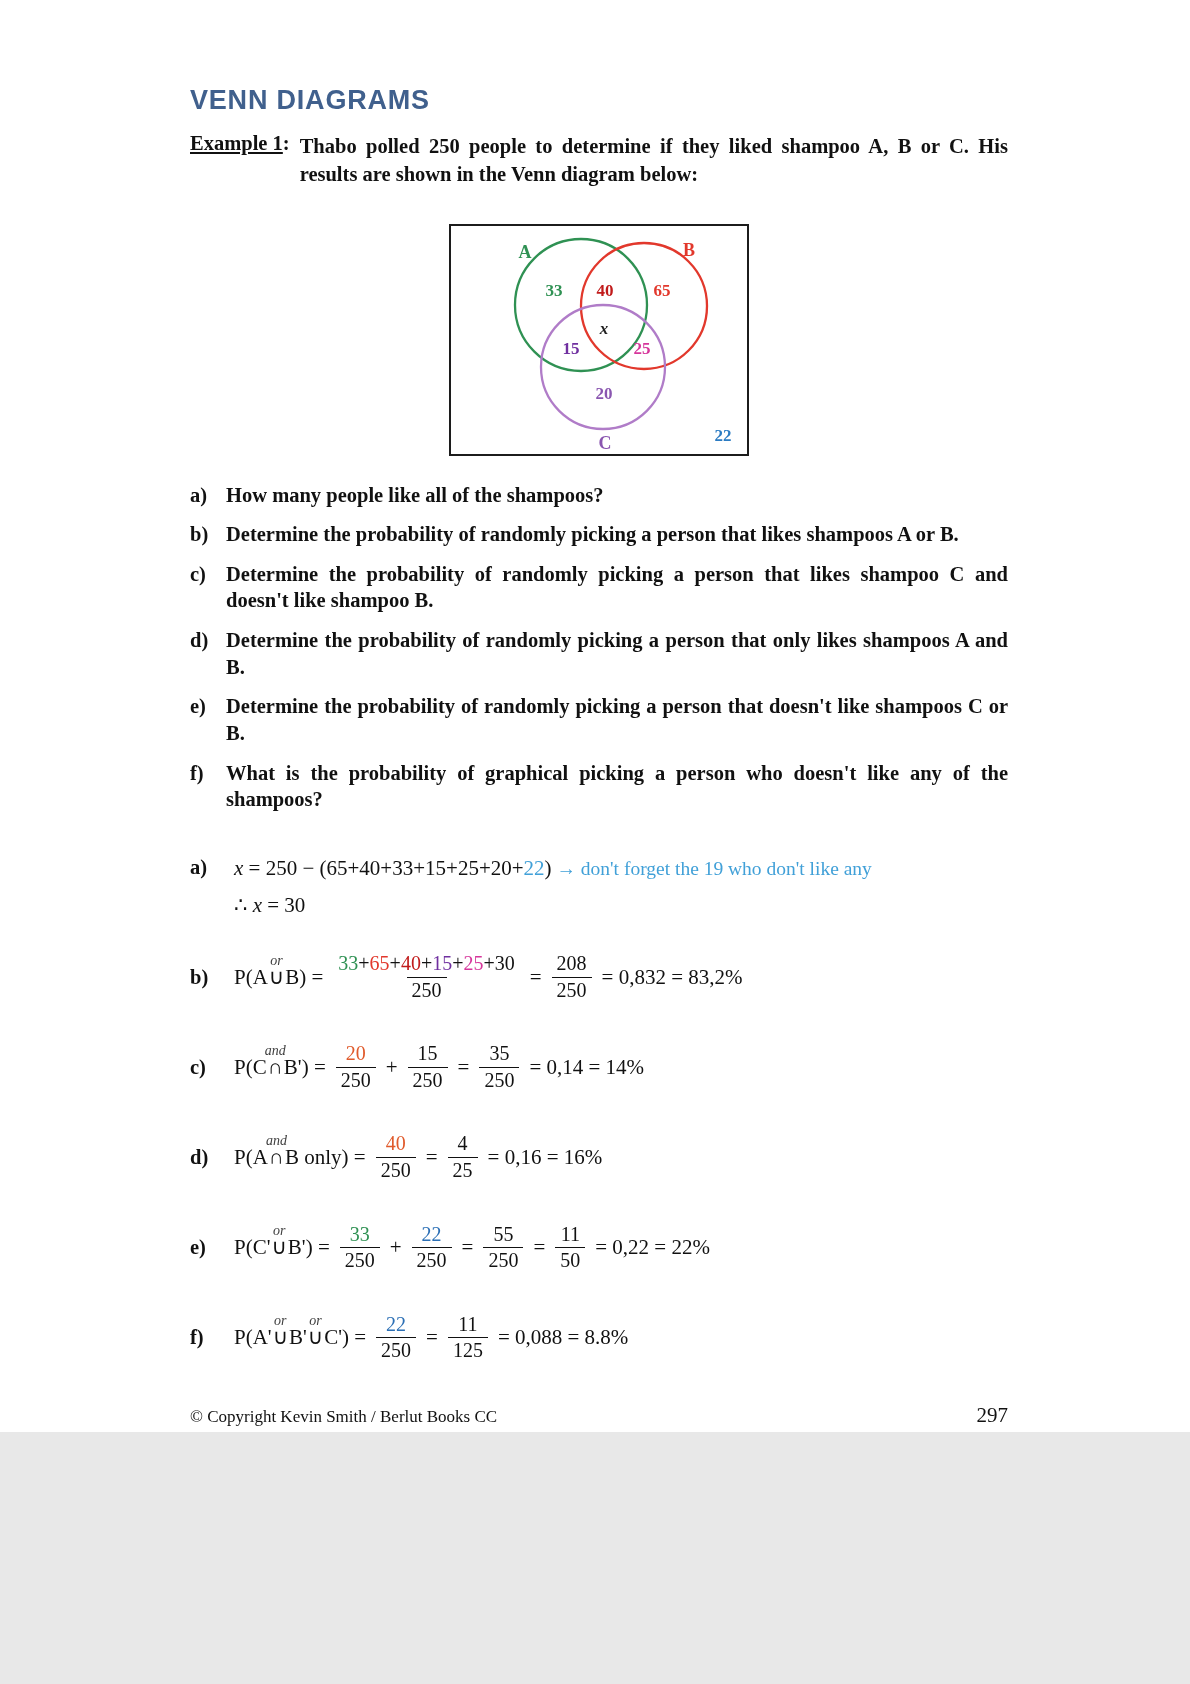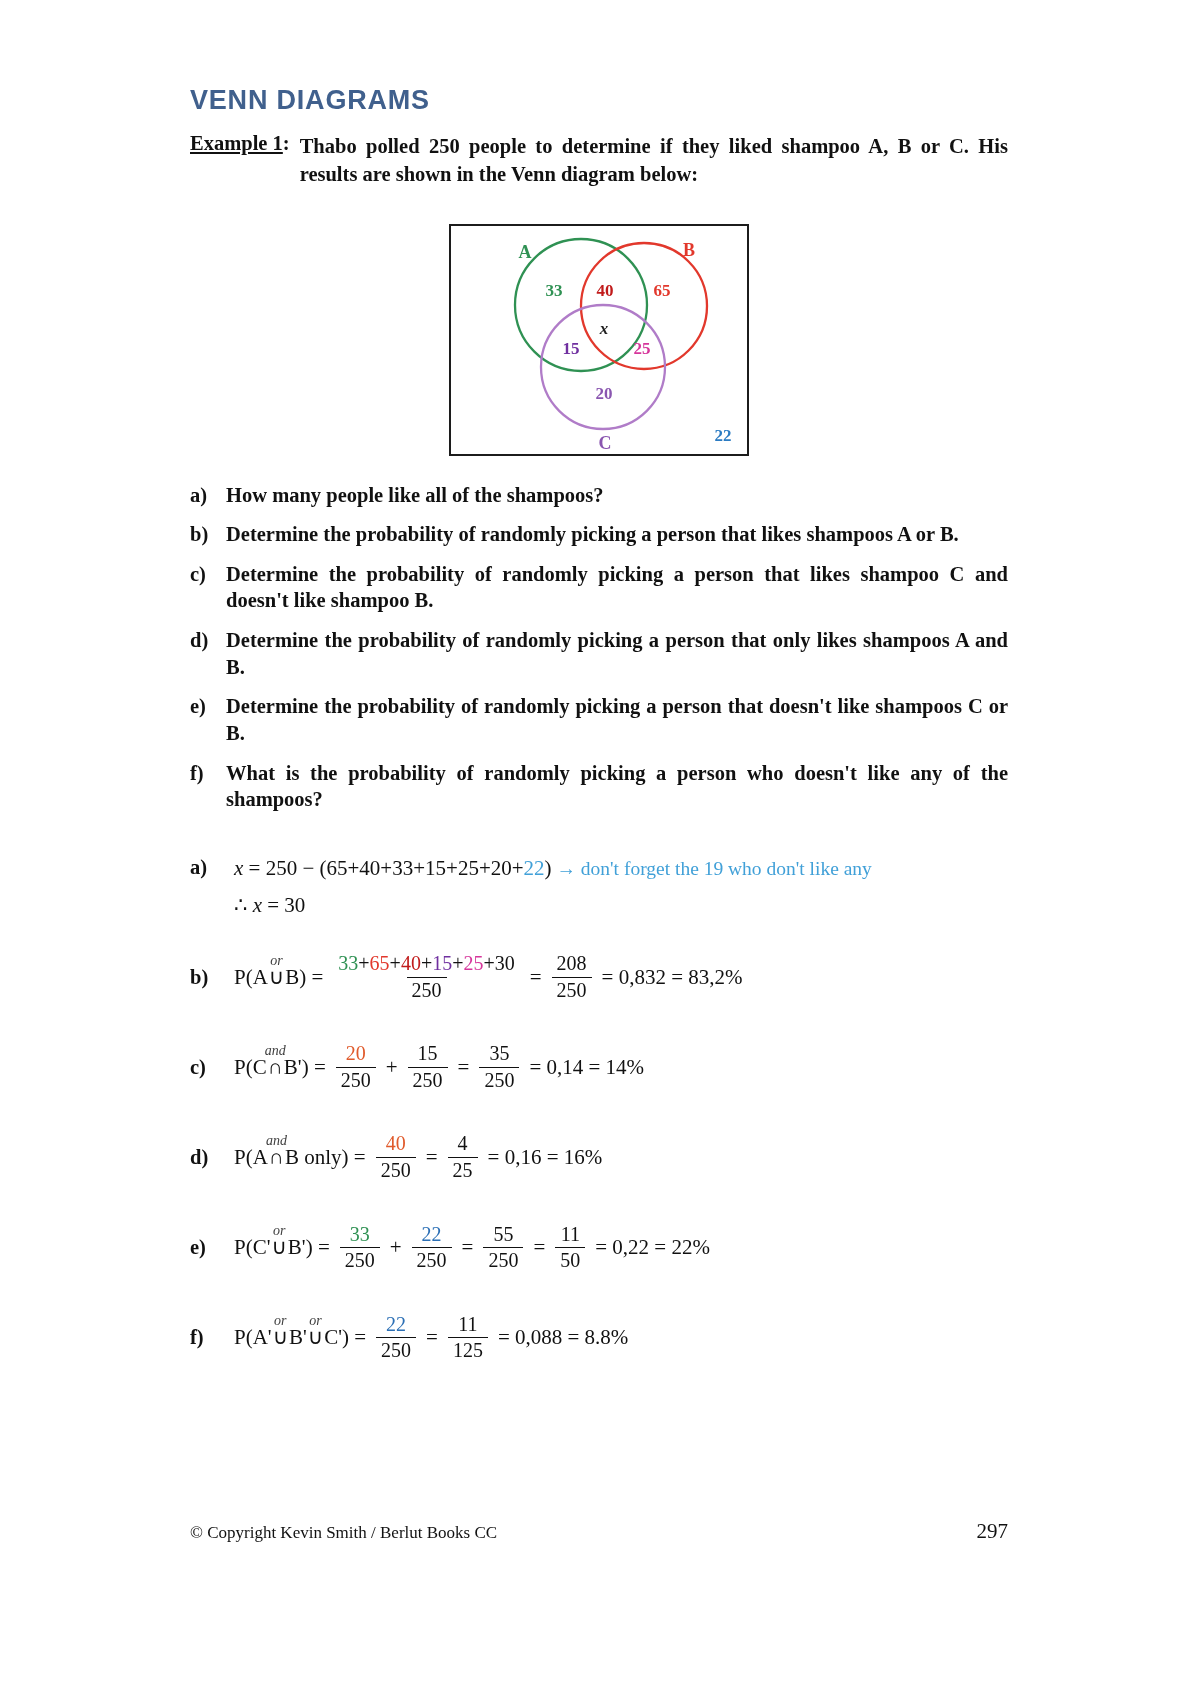--- a/index.html
+++ b/index.html
@@ -1,19 +1,19 @@
 <!DOCTYPE html>
 <html><head>
 <meta charset="utf-8">
 <style>
   * { margin:0; padding:0; box-sizing:border-box; }
   html,body { background:#e8e8e8; }
   body { width:1190px; font-family:"Liberation Serif", serif; color:#111; }
   .page {
-    width:1190px; height:1684px; background:#ffffff; overflow:hidden;
+    width:1190px; height:1432px; background:#ffffff; overflow:hidden;
     padding:85px 182px 140px 190px; display:flex; flex-direction:column;
   }
   
   .title {
     font-family:"Liberation Sans", sans-serif; font-size:27px; font-weight:bold;
     color:#40608d; letter-spacing:0.8px; margin-bottom:16px;
   }
   
   .intro-highlight {
     background:#fbf7d8; padding:7px 12px; width:fit-content;
@@ -111,21 +111,21 @@
     <div class="q">
       <span class="q-letter">d)</span>
       <div class="q-text">Determine the probability of randomly picking a person that only likes shampoos A and B.</div>
     </div>
     <div class="q">
       <span class="q-letter">e)</span>
       <div class="q-text">Determine the probability of randomly picking a person that doesn't like shampoos C or B.</div>
     </div>
     <div class="q">
       <span class="q-letter">f)</span>
-      <div class="q-text">What is the probability of randomly picking a person who doesn't like any of the shampoos?</div>
+      <div class="q-text">What is the probability of graphical picking a person who doesn't like any of the shampoos?</div>
     </div>
   </div>
 
   <div class="sol sol-a">
     <span class="s-letter">a)</span>
     <div class="sol-a-body">
       <div class="line1"><span class="mvar">x</span><span class="mtext"> = 250 − (65+40+33+15+25+20+</span><span class="mtext c-note">22</span><span class="mtext">)</span><span class="note c-note"> → don't forget the 19 who don't like any</span></div>
       <div class="line2"><span class="mtext">∴ </span><span class="mvar">x</span><span class="mtext"> = 30</span></div>
     </div>
   </div>

